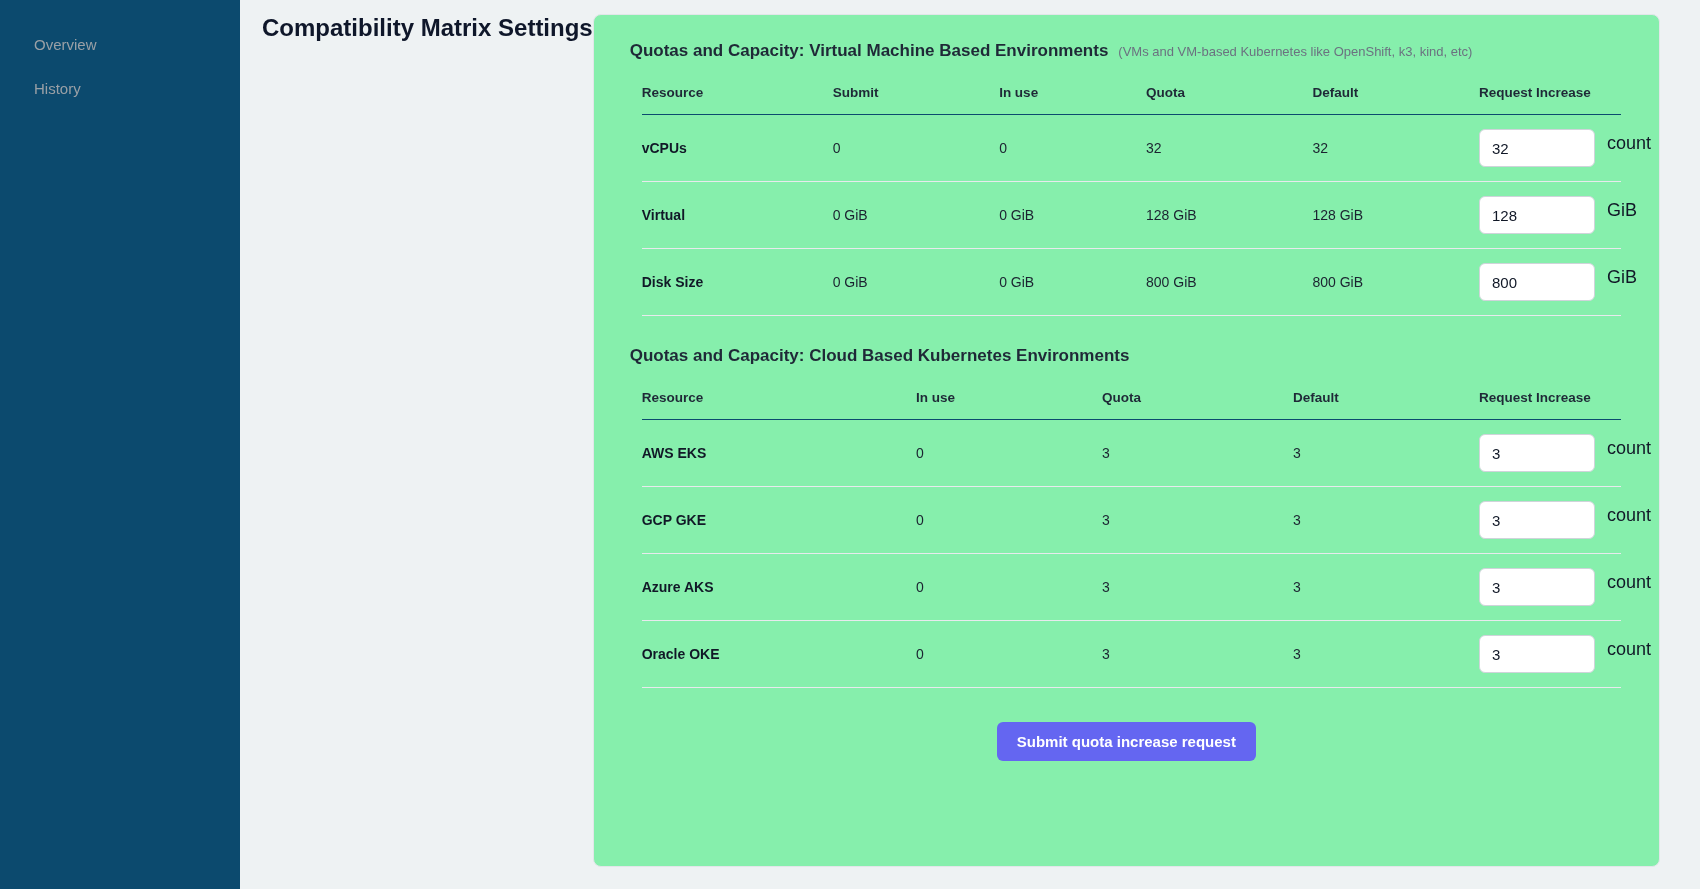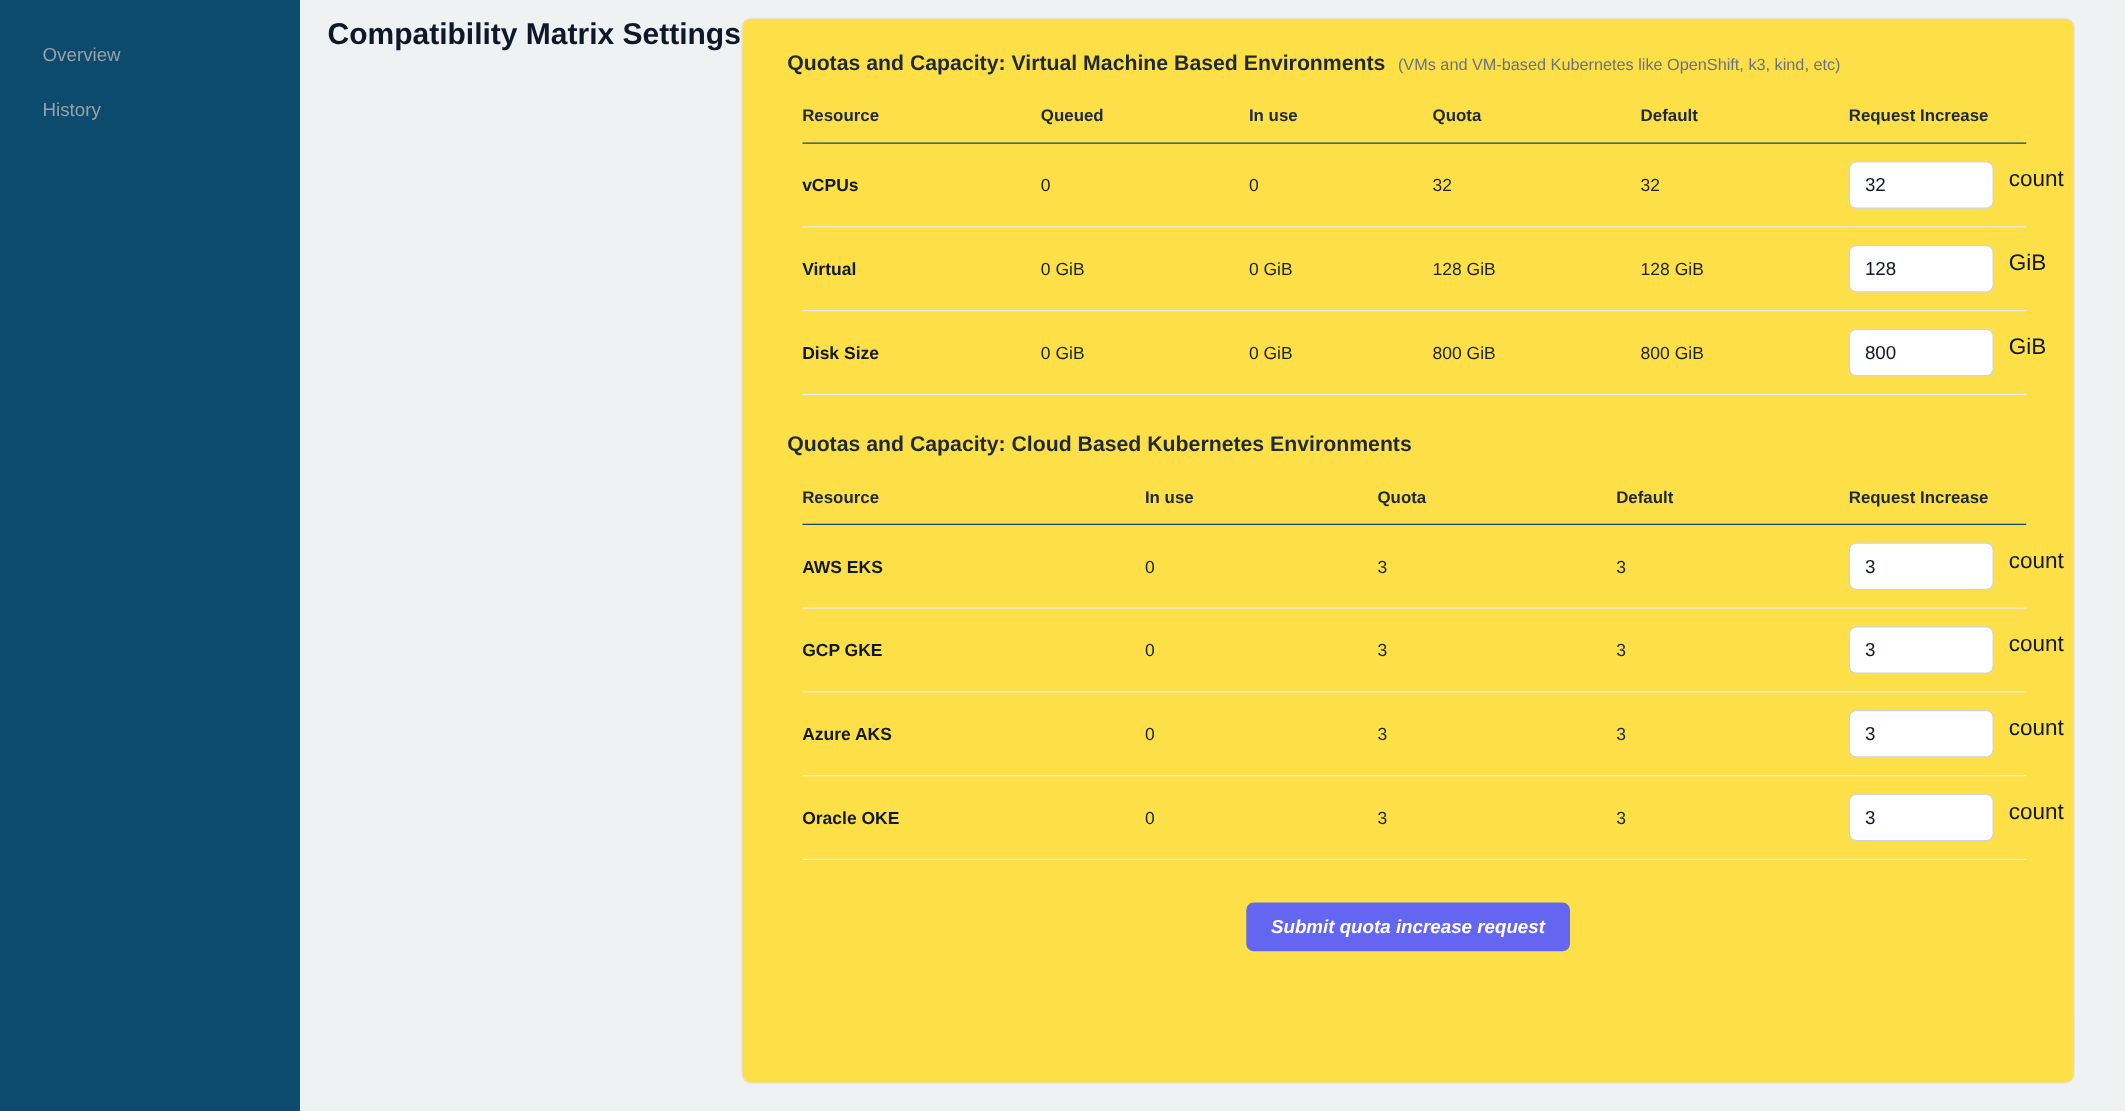--- a/index.html
+++ b/index.html
@@ -44,21 +44,21 @@
     min-width: 0;
   }
   .page-title {
     font-size: 24px;
     font-weight: 700;
     color: #0f172a;
     padding-left: 4px;
     margin-bottom: 14px;
   }
   .card {
-    background: #fde047;
+    background: #86efac;
     border: 1px solid #e2e6e9;
     border-radius: 8px;
     flex: 1;
     padding: 26px 34px 24px 34px;
     overflow: hidden;
   }
 
   .section-head {
     display: flex;
     align-items: baseline;
@@ -119,21 +119,20 @@
   .submit-btn {
     background: #6466f1;
     color: #ffffff;
     border: none;
     border-radius: 6px;
     font-size: 15px;
     font-weight: 700;
     padding: 11px 20px;
     cursor: pointer;
     font-family: "Liberation Sans", sans-serif;
-    font-style: italic;
   }
 </style>
 </head>
 <body>
 
 <div class="app">
 
   <nav class="sidebar">
     <div class="side-item">Overview</div>
     <div class="side-item">History</div>
@@ -146,21 +145,21 @@
 
       <section>
         <div class="section-head">
           <span class="section-title">Quotas and Capacity: Virtual Machine Based Environments</span>
           <span class="section-sub">(VMs and VM-based Kubernetes like OpenShift, k3, kind, etc)</span>
         </div>
 
         <div class="table">
           <div class="thead vm-grid">
             <span>Resource</span>
-            <span>Queued</span>
+            <span>Submit</span>
             <span>In use</span>
             <span>Quota</span>
             <span>Default</span>
             <span>Request Increase</span>
           </div>
 
           <div class="trow vm-grid">
             <span class="cell-resource">vCPUs</span>
             <span>0</span>
             <span>0</span>

